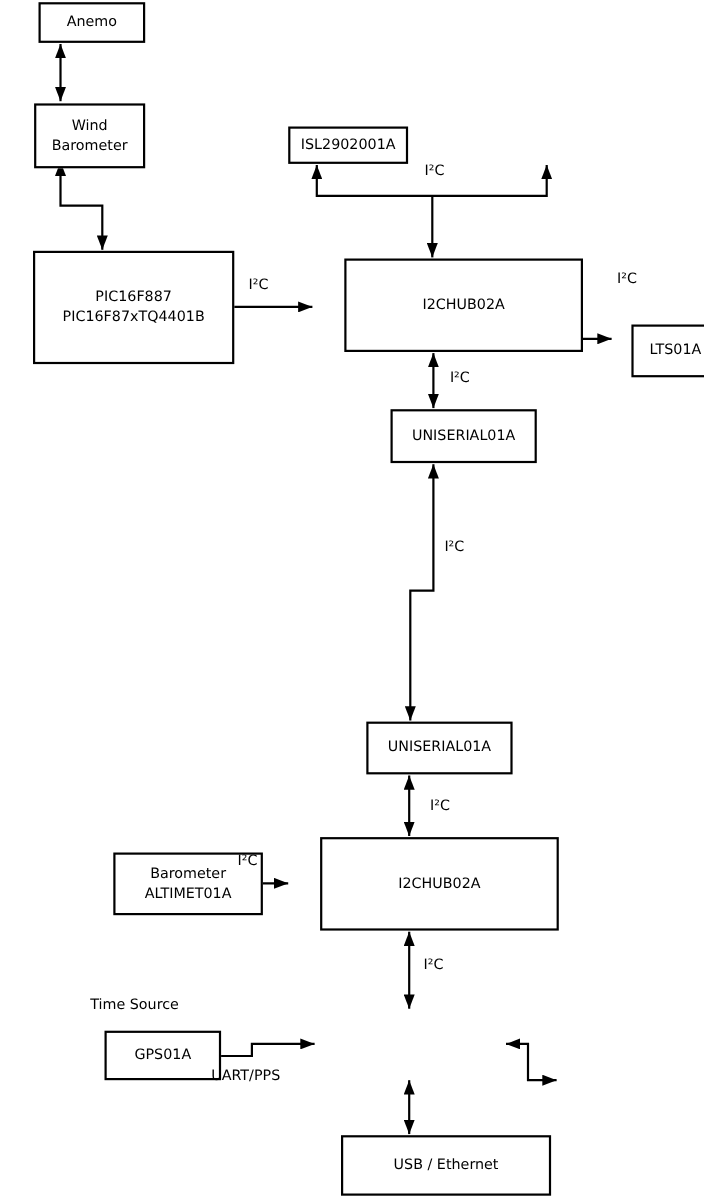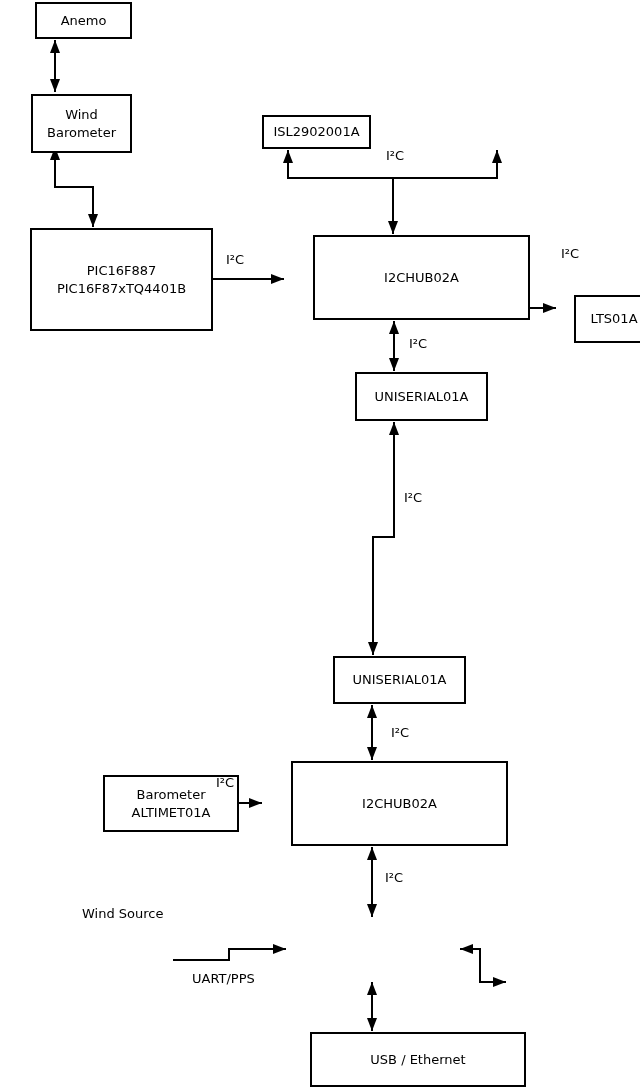--- a/index.html
+++ b/index.html
@@ -111,32 +111,35 @@
 
   <div class="box" style="left:263px;top:761px;width:217px;height:85px">
     <span>I2CHUB02A</span>
   </div>
 
   <div class="box" style="left:75px;top:775px;width:136px;height:57px">
     <span>Barometer</span>
     <span>ALTIMET01A</span>
   </div>
 
+  <div class="box" style="left:67px;top:937px;width:106px;height:45px">
+    <span>GPS01A</span>
+  </div>
 
 
 
-  <div class="box" style="left:282px;top:1032px;width:216px;height:55px">
+  <div class="box" style="left:282px;top:1032px;width:191px;height:55px">
     <span>USB / Ethernet</span>
   </div>
 
   <div class="lbl" style="left:386px;top:147px">I²C</div>
   <div class="lbl" style="left:226px;top:251px">I²C</div>
   <div class="lbl" style="left:561px;top:245px">I²C</div>
   <div class="lbl" style="left:409px;top:335px">I²C</div>
   <div class="lbl" style="left:404px;top:489px">I²C</div>
   <div class="lbl" style="left:391px;top:724px">I²C</div>
   <div class="lbl" style="left:216px;top:774px">I²C</div>
   <div class="lbl" style="left:385px;top:869px">I²C</div>
 
-  <div class="lbl" style="left:82px;top:905px">Wind Source</div>
+  <div class="lbl" style="left:82px;top:905px">Time Source</div>
   <div class="lbl" style="left:192px;top:970px">UART/PPS</div>
 
 </div>
 
 </body></html>

